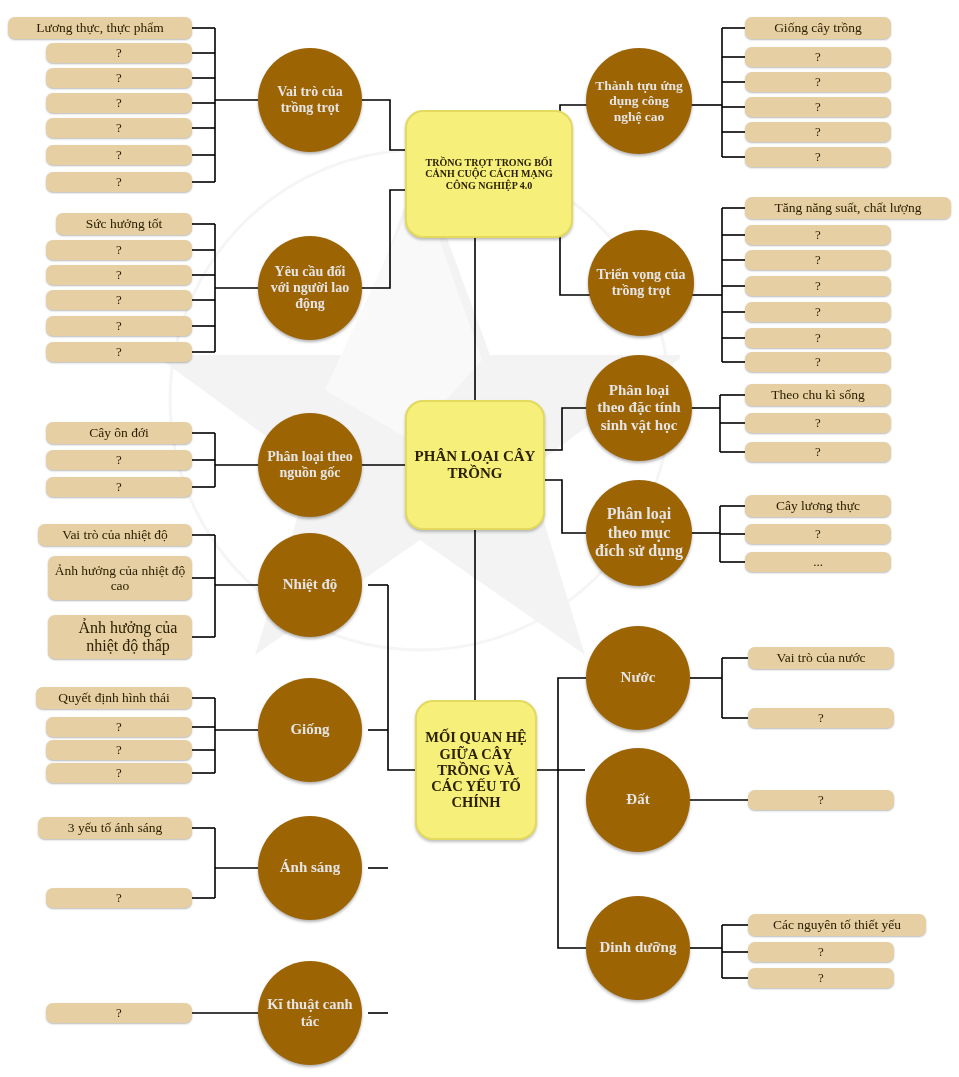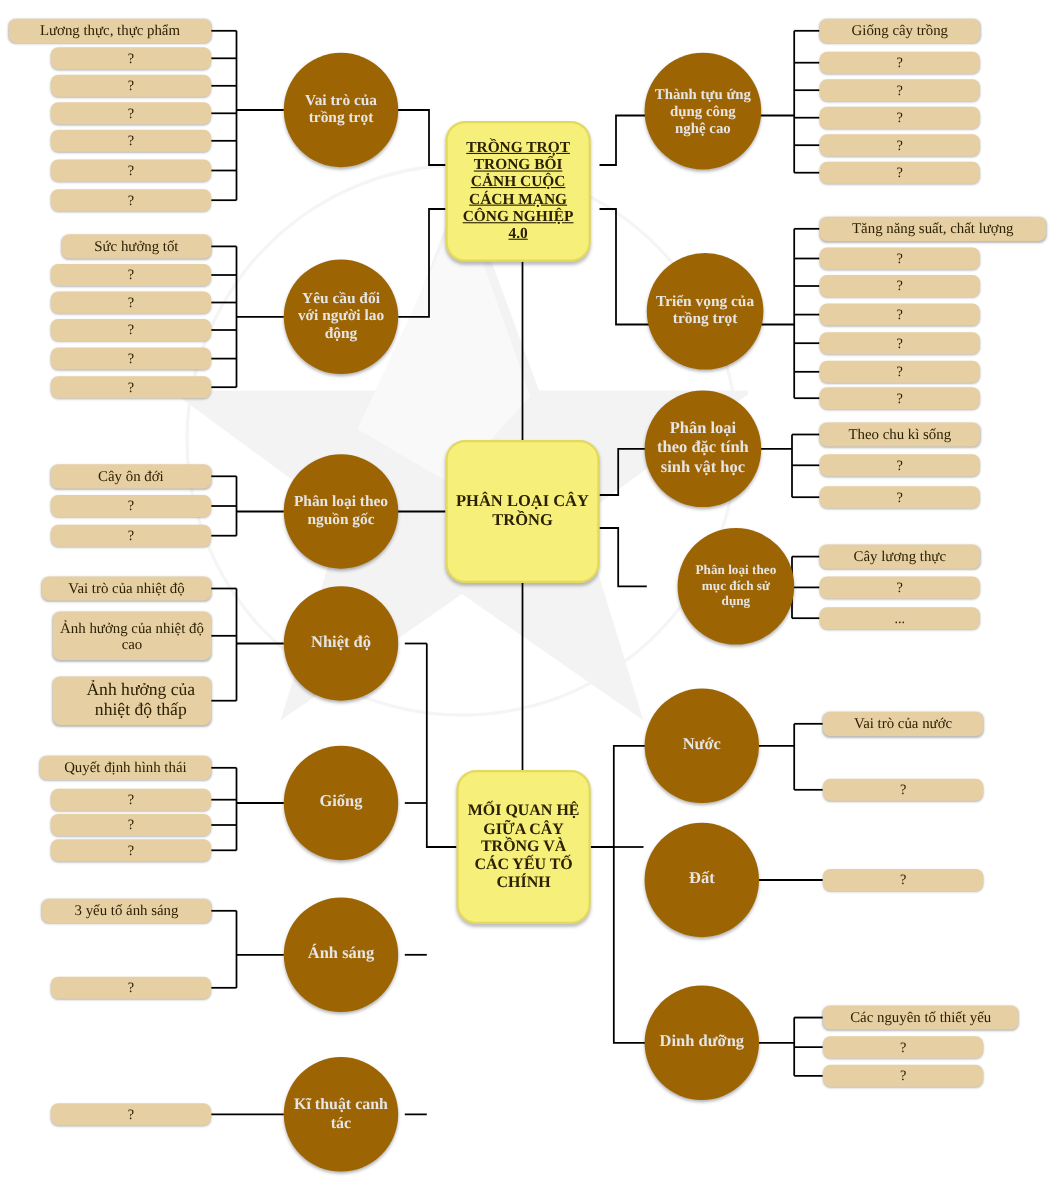--- a/index.html
+++ b/index.html
@@ -168,39 +168,39 @@
       <path d="M690,800 L748,800"></path>
 
       <path d="M690,948 L722,948"></path>
       <path d="M722,925 L722,978"></path>
       <path d="M722,925 L748,925"></path>
       <path d="M722,952 L748,952"></path>
       <path d="M722,978 L748,978"></path>
     </g>
   </svg>
 
-  <div class="node center" style="left:405px;top:110px;width:132px;height:128px;font-size:14px;padding:4px 6px;text-decoration:underline;">TRỒNG TRỌT TRONG BỐI CẢNH CUỘC CÁCH MẠNG CÔNG NGHIỆP 4.0</div>
+  <div class="node center" style="left:405px;top:110px;width:168px;height:128px;font-size:10px;padding:4px 6px;">TRỒNG TRỌT TRONG BỐI CẢNH CUỘC CÁCH MẠNG CÔNG NGHIỆP 4.0</div>
 
   <div class="node center" style="left:405px;top:400px;width:140px;height:130px;font-size:15px;padding:4px 6px;">PHÂN LOẠI CÂY TRỒNG</div>
 
   <div class="node center" style="left:415px;top:700px;width:122px;height:140px;font-size:14.5px;padding:4px 6px;">MỐI QUAN HỆ GIỮA CÂY TRỒNG VÀ CÁC YẾU TỐ CHÍNH</div>
 
   <div class="node circle" style="left:258px;top:48px;width:104px;height:104px;font-size:14px;padding:0 10px;">Vai trò của trồng trọt</div>
 
   <div class="node circle" style="left:258px;top:236px;width:104px;height:104px;font-size:14px;padding:0 8px;">Yêu cầu đối với người lao động</div>
 
   <div class="node circle" style="left:586px;top:48px;width:106px;height:106px;font-size:13.5px;padding:0 8px;">Thành tựu ứng dụng công nghệ cao</div>
 
   <div class="node circle" style="left:588px;top:230px;width:106px;height:106px;font-size:14px;padding:0 8px;">Triển vọng của trồng trọt</div>
 
   <div class="node circle" style="left:258px;top:413px;width:104px;height:104px;font-size:14px;padding:0 8px;">Phân loại theo nguồn gốc</div>
 
   <div class="node circle" style="left:586px;top:355px;width:106px;height:106px;font-size:15px;padding:0 8px;">Phân loại theo đặc tính sinh vật học</div>
 
-  <div class="node circle" style="left:616px;top:480px;width:106px;height:106px;font-size:12px;padding:0 8px;">Phân loại theo mục đích sử dụng</div>
+  <div class="node circle" style="left:586px;top:480px;width:106px;height:106px;font-size:16px;padding:0 8px;">Phân loại theo mục đích sử dụng</div>
 
   <div class="node circle" style="left:258px;top:533px;width:104px;height:104px;font-size:15px;">Nhiệt độ</div>
 
   <div class="node circle" style="left:258px;top:678px;width:104px;height:104px;font-size:15px;">Giống</div>
 
   <div class="node circle" style="left:258px;top:816px;width:104px;height:104px;font-size:15px;">Ánh sáng</div>
 
   <div class="node circle" style="left:258px;top:961px;width:104px;height:104px;font-size:14.5px;padding:0 8px;">Kĩ thuật canh tác</div>
 
   <div class="node circle" style="left:586px;top:626px;width:104px;height:104px;font-size:15px;">Nước</div>

